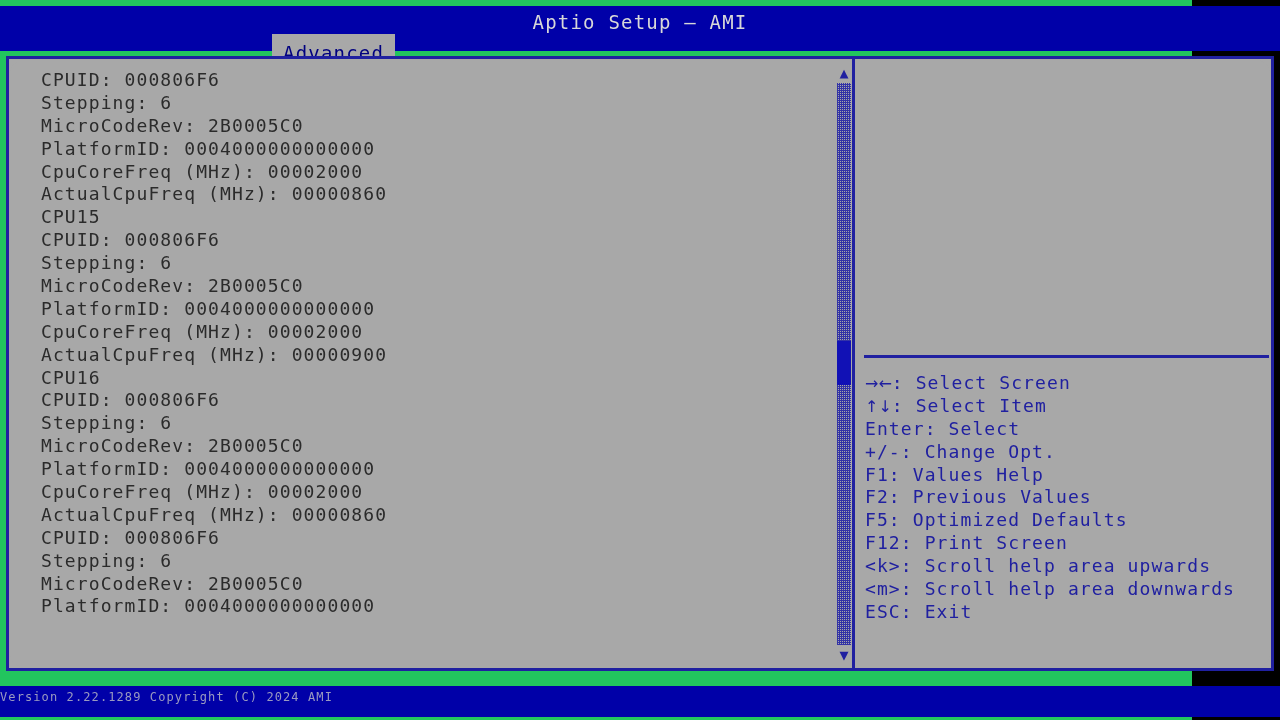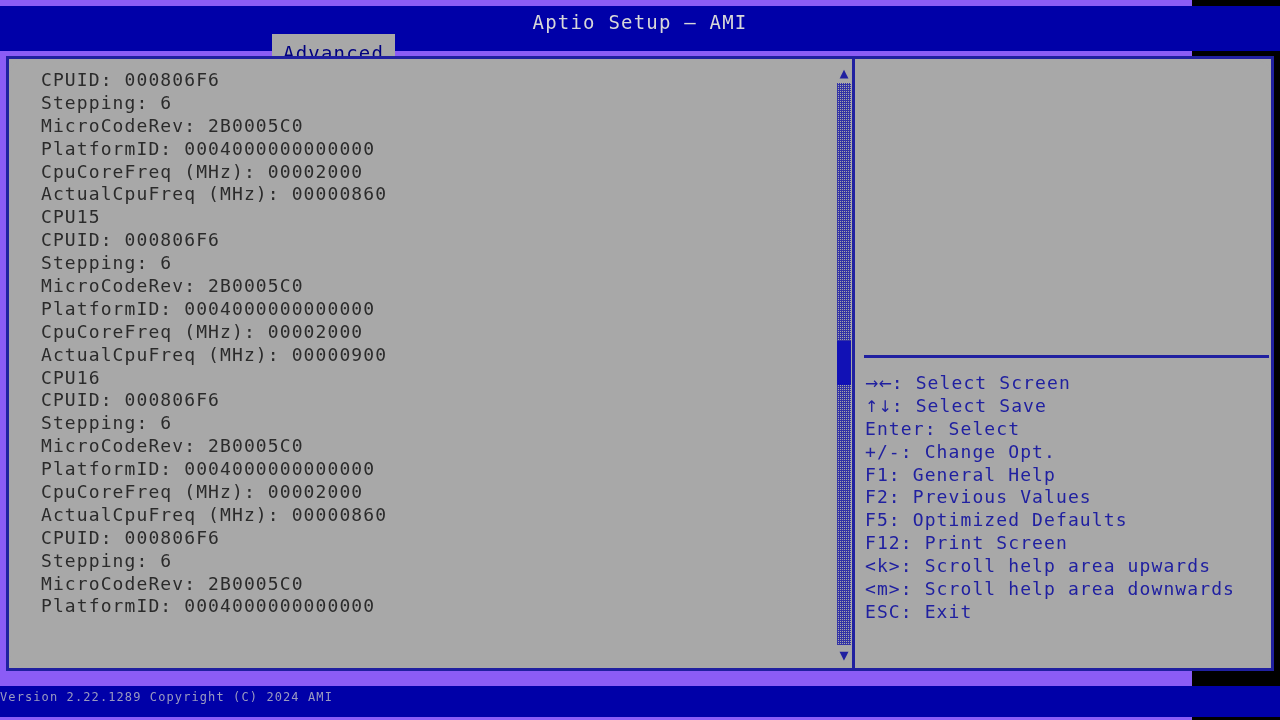--- a/index.html
+++ b/index.html
@@ -11,21 +11,21 @@
     overflow: hidden;
   }
   body {
     font-family: "DejaVu Sans Mono", "Liberation Mono", monospace;
   }
 
   #screen {
     position: relative;
     width: 1192px;
     height: 720px;
-    background: #8b5cf6;
+    background: #22c55e;
   }
 
   
   #header {
     position: absolute;
     left: 0;
     top: 6px;
     width: 1280px;
     height: 45px;
     background: #0000a8;
@@ -268,24 +268,24 @@
         <div id="sb-thumb"></div>
         <div class="sb-arrow" id="sb-down">▼</div>
       </div>
 
       <div id="divider"></div>
 
       <div id="helppane">
         <div id="help-sep"></div>
         <div id="helplist">
             <div class="help-row"><span class="glyph">→←</span><span>: Select Screen</span></div>
-            <div class="help-row"><span class="glyph">↑↓</span><span>: Select Save</span></div>
+            <div class="help-row"><span class="glyph">↑↓</span><span>: Select Item</span></div>
             <div class="help-row"><span>Enter: Select</span></div>
             <div class="help-row"><span>+/-: Change Opt.</span></div>
-            <div class="help-row"><span>F1: General Help</span></div>
+            <div class="help-row"><span>F1: Values Help</span></div>
             <div class="help-row"><span>F2: Previous Values</span></div>
             <div class="help-row"><span>F5: Optimized Defaults</span></div>
             <div class="help-row"><span>F12: Print Screen</span></div>
             <div class="help-row"><span>&lt;k&gt;: Scroll help area upwards</span></div>
             <div class="help-row"><span>&lt;m&gt;: Scroll help area downwards</span></div>
             <div class="help-row"><span>ESC: Exit</span></div>
           </div>
       </div>
 
     </div>

